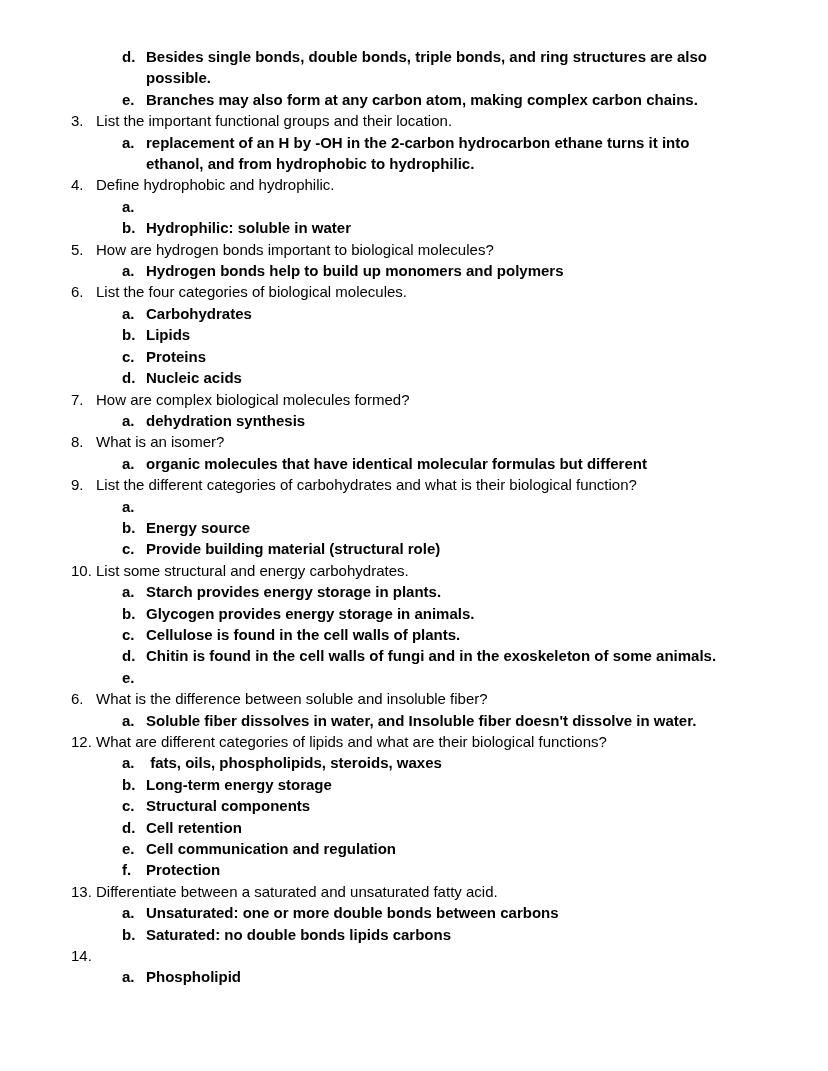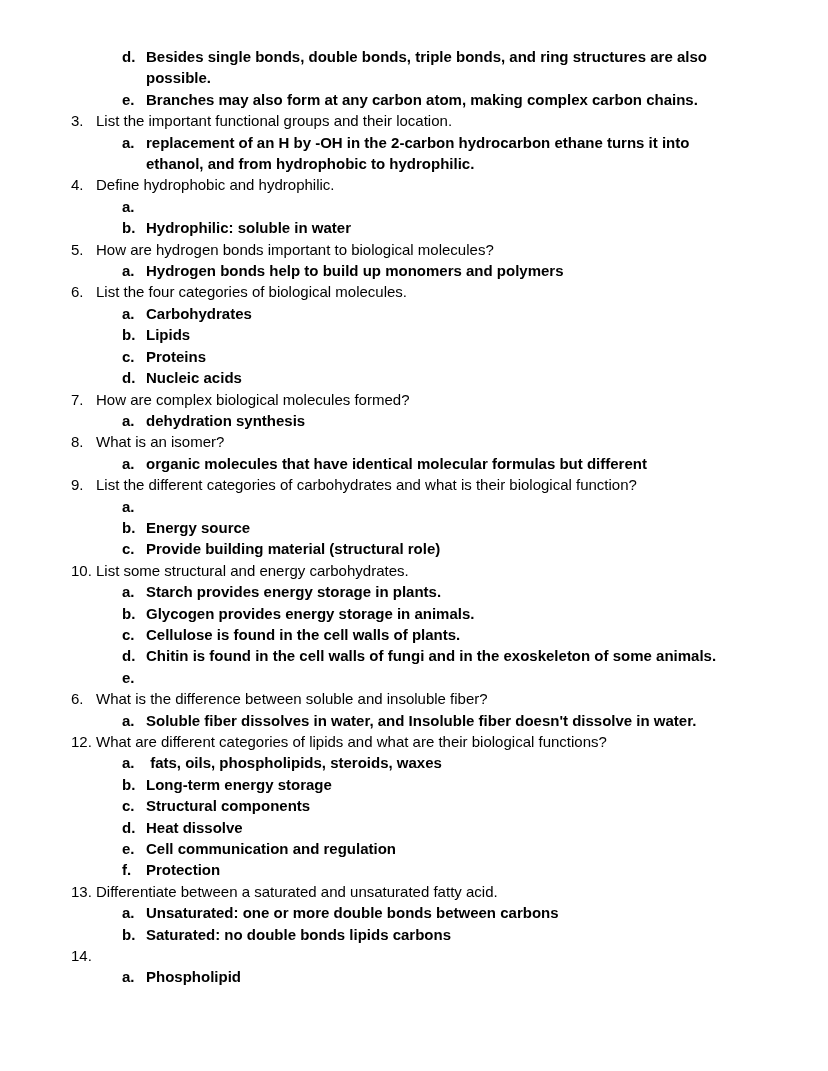--- a/index.html
+++ b/index.html
@@ -246,21 +246,21 @@
     </div>
     <div class="row answer">
       <span class="marker">c.</span>
       <span class="text">
         <div class="line">Structural components</div>
       </span>
     </div>
     <div class="row answer">
       <span class="marker">d.</span>
       <span class="text">
-        <div class="line">Heat dissolve</div>
+        <div class="line">Cell retention</div>
       </span>
     </div>
     <div class="row answer">
       <span class="marker">e.</span>
       <span class="text">
         <div class="line">Cell communication and regulation</div>
       </span>
     </div>
     <div class="row answer">
       <span class="marker">f.</span>

